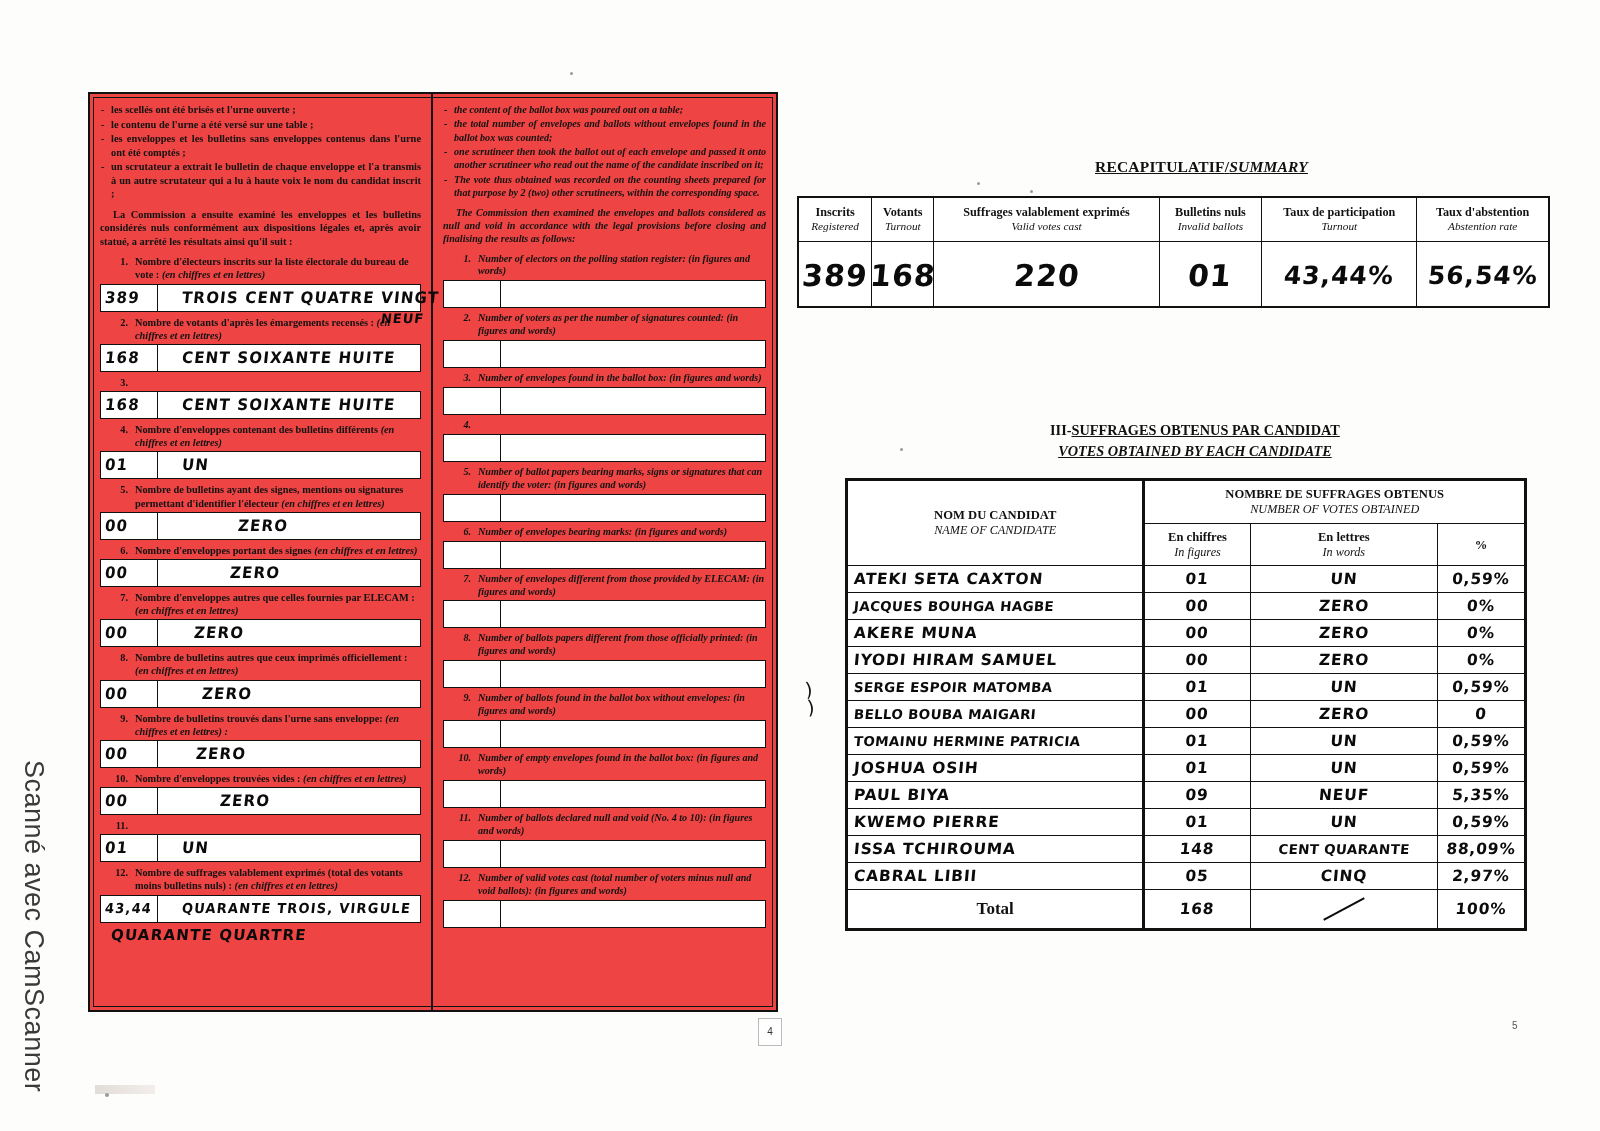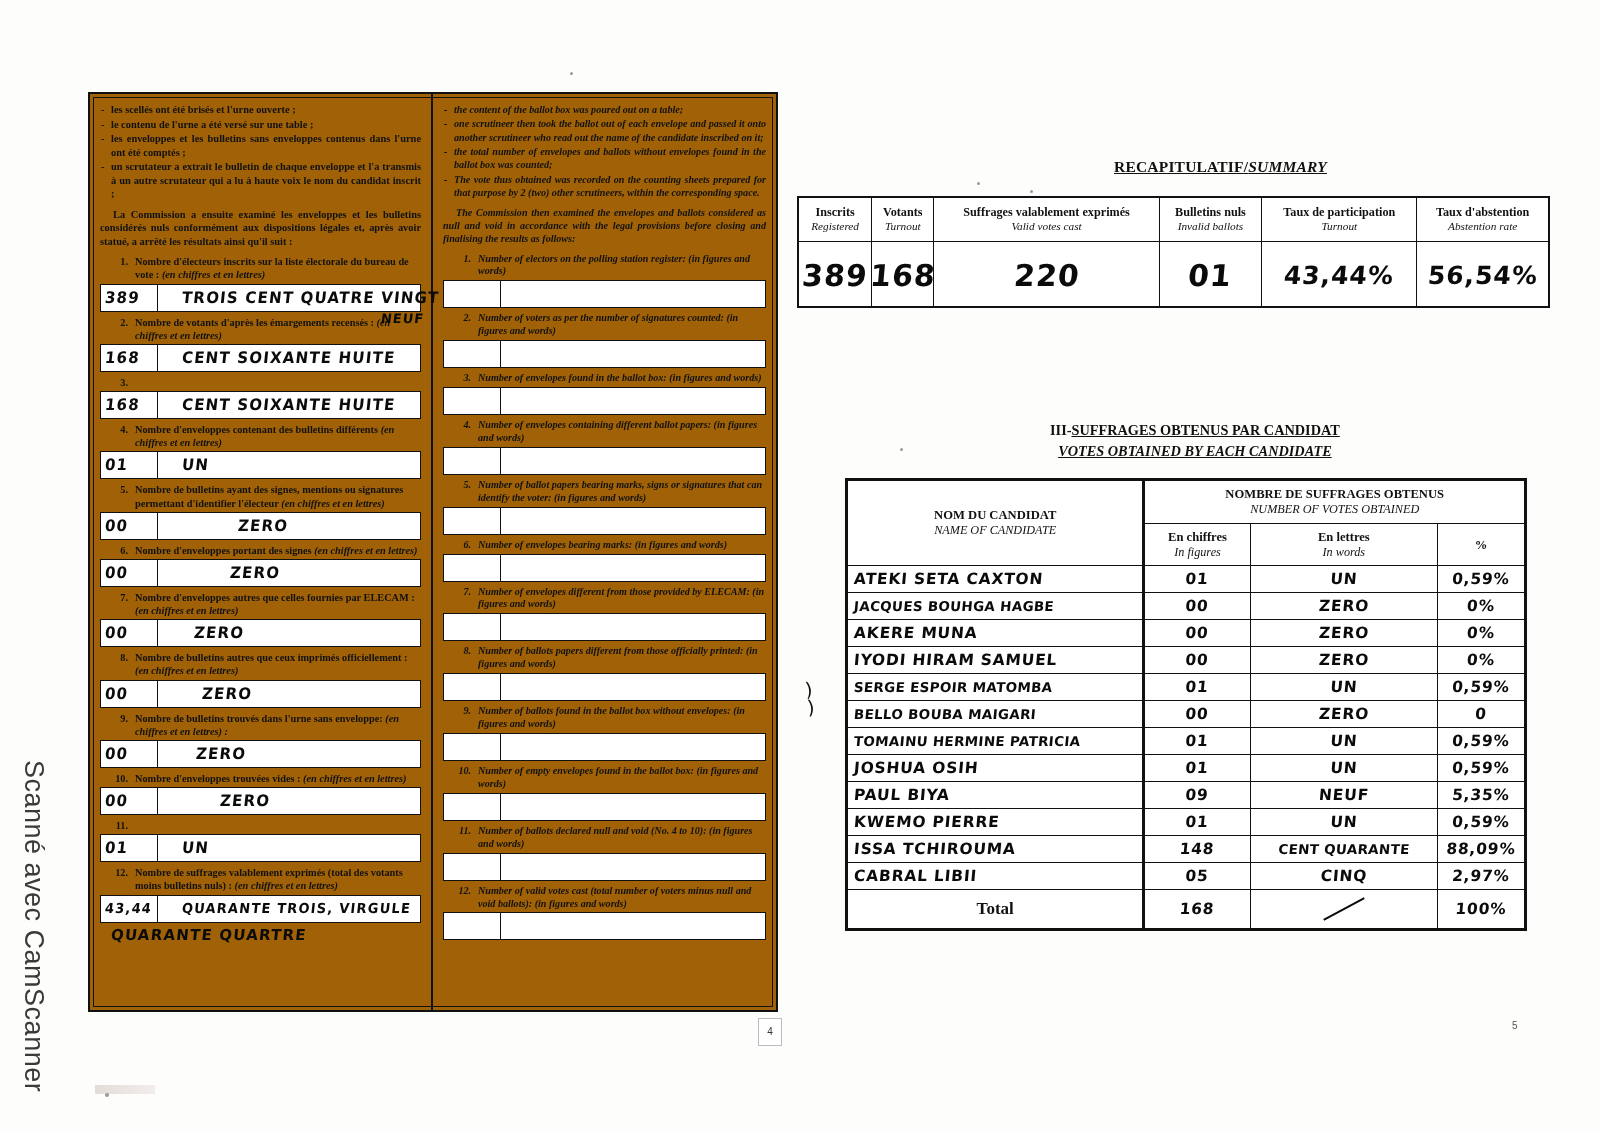--- a/index.html
+++ b/index.html
@@ -17,21 +17,21 @@
     position:absolute;left:18px;top:760px;
     writing-mode:vertical-rl;
     font-family:"Liberation Sans", sans-serif;
     font-size:27px;color:#3a3a3a;letter-spacing:.5px;
     white-space:nowrap;
   }
 
   
   .pv{
     position:absolute;left:88px;top:92px;width:690px;height:920px;
-    border:2.5px solid #111;background:#a16207;
+    border:2.5px solid #111;background:#ef4444;
     box-sizing:border-box;
     display:flex;
   }
   .pv:before{
     content:"";position:absolute;left:3px;top:3px;right:3px;bottom:3px;
     border:1px solid #111;pointer-events:none;
   }
   .col{box-sizing:border-box;padding:9px 10px 4px 10px;position:relative;}
   .col-fr{width:50%;border-right:2.5px solid #111;}
   .col-en{width:50%;font-style:italic;}
@@ -94,21 +94,21 @@
     position:absolute;right:-4px;bottom:-15px;
     font-family:"DejaVu Sans", sans-serif;font-weight:bold;
     font-size:13px;letter-spacing:1px;color:#0b0b0b;transform:skewX(-7deg);
   }
 
   
   .rec-title{
     position:absolute;left:1095px;top:158px;
     font-size:15.5px;font-weight:bold;color:#111;letter-spacing:.2px;
   }
-  .rec-title u{text-decoration:underline;margin-left:19px;}
+  .rec-title u{text-decoration:underline;}
   .rec-title i{font-style:italic;}
 
   table{border-collapse:collapse;background:#fff;}
 
   .rec-table{
     position:absolute;left:797px;top:196px;width:753px;
     border:2.5px solid #111;
   }
   .rec-table th{
     border:1.4px solid #111;padding:7px 4px;vertical-align:middle;
@@ -394,22 +394,22 @@
             <span class="overflow-line">QUARANTE QUARTRE</span>
           </div>
         </li>
 
       </ul>
     </div>
 
     <div class="col col-en">
       <ul class="bullets">
         <li>the content of the ballot box was poured out on a table;</li>
+        <li>the total number of envelopes and ballots without envelopes found in the ballot box was counted;</li>
         <li>one scrutineer then took the ballot out of each envelope and passed it onto another scrutineer who read out the name of the candidate inscribed on it;</li>
-        <li>the total number of envelopes and ballots without envelopes found in the ballot box was counted;</li>
         <li>The vote thus obtained was recorded on the counting sheets prepared for that purpose by 2 (two) other scrutineers, within the corresponding space.</li>
       </ul>
       <p class="para">The Commission then examined the envelopes and ballots considered as null and void in accordance with the legal provisions before closing and finalising the results as follows:</p>
 
       <ul class="qlist">
         <li class="qitem">
           <div class="qtext">
               <span class="qnum">1.</span>
               <span class="qbody"><span>Number of electors on the polling station register: </span><em>(in figures and words)</em></span>
             </div>
@@ -434,21 +434,20 @@
               <span class="qbody"><span>Number of envelopes found in the ballot box: </span><em>(in figures and words)</em></span>
             </div>
           <div class="abox">
               <div class="fig"></div>
               <div class="wrd"></div>
             </div>
         </li>
         <li class="qitem">
           <div class="qtext">
               <span class="qnum">4.</span>
-              <span class="qbody"><span>Number of envelopes containing different ballot papers: </span><em>(in figures and words)</em></span>
             </div>
           <div class="abox">
               <div class="fig"></div>
               <div class="wrd"></div>
             </div>
         </li>
         <li class="qitem">
           <div class="qtext">
               <span class="qnum">5.</span>
               <span class="qbody"><span>Number of ballot papers bearing marks, signs or signatures that can identify the voter: </span><em>(in figures and words)</em></span>

